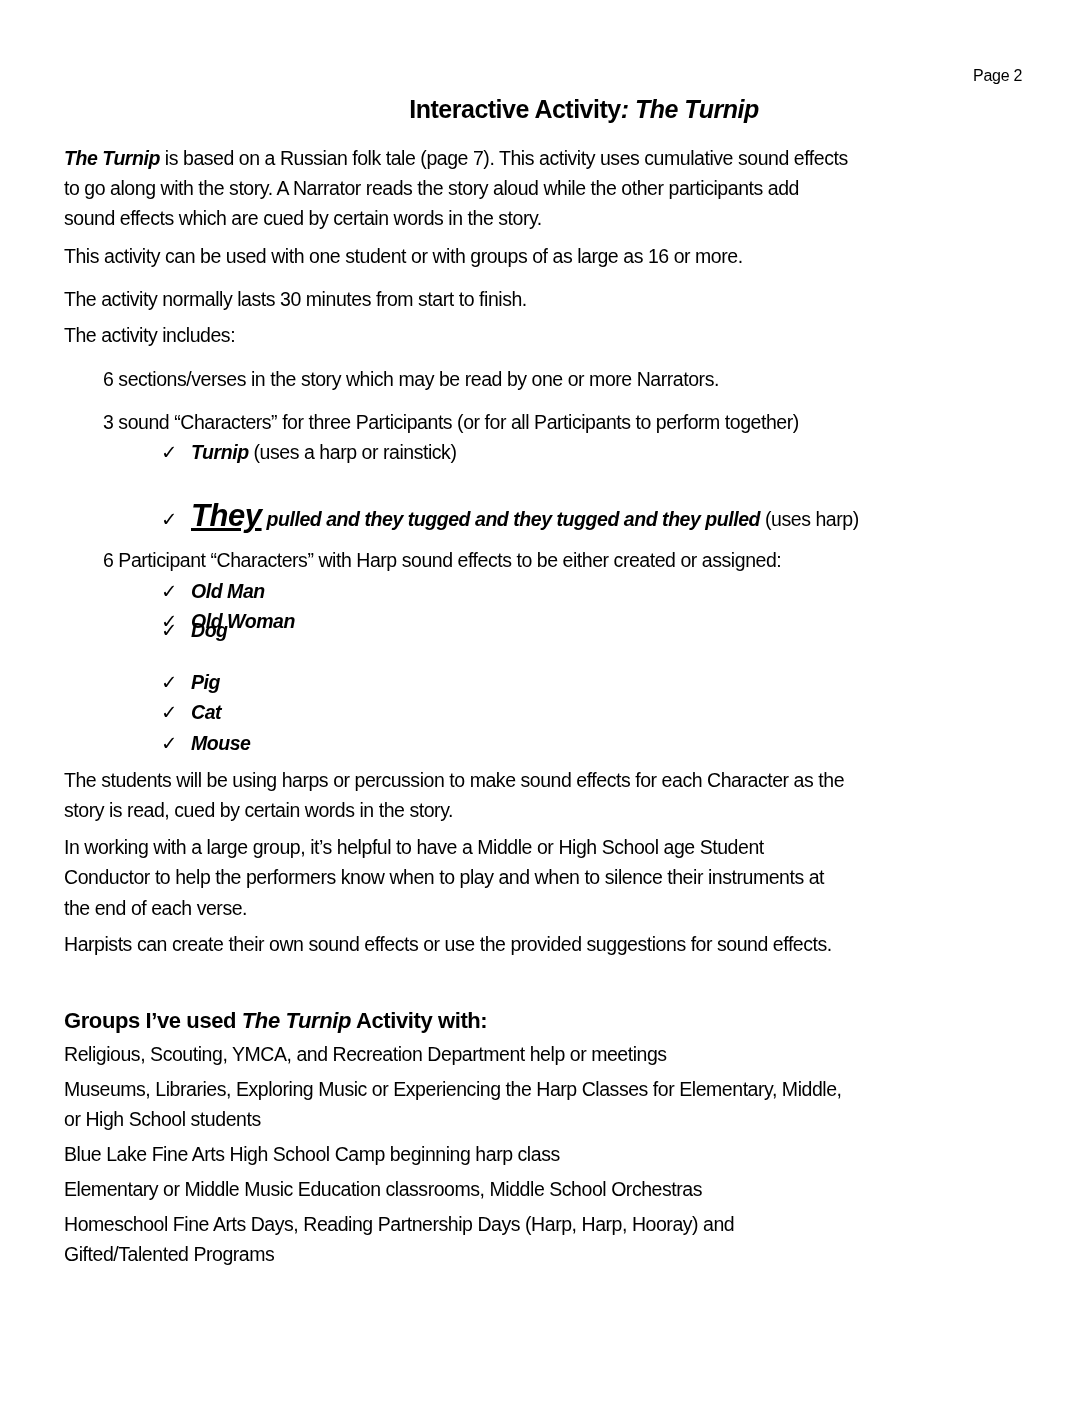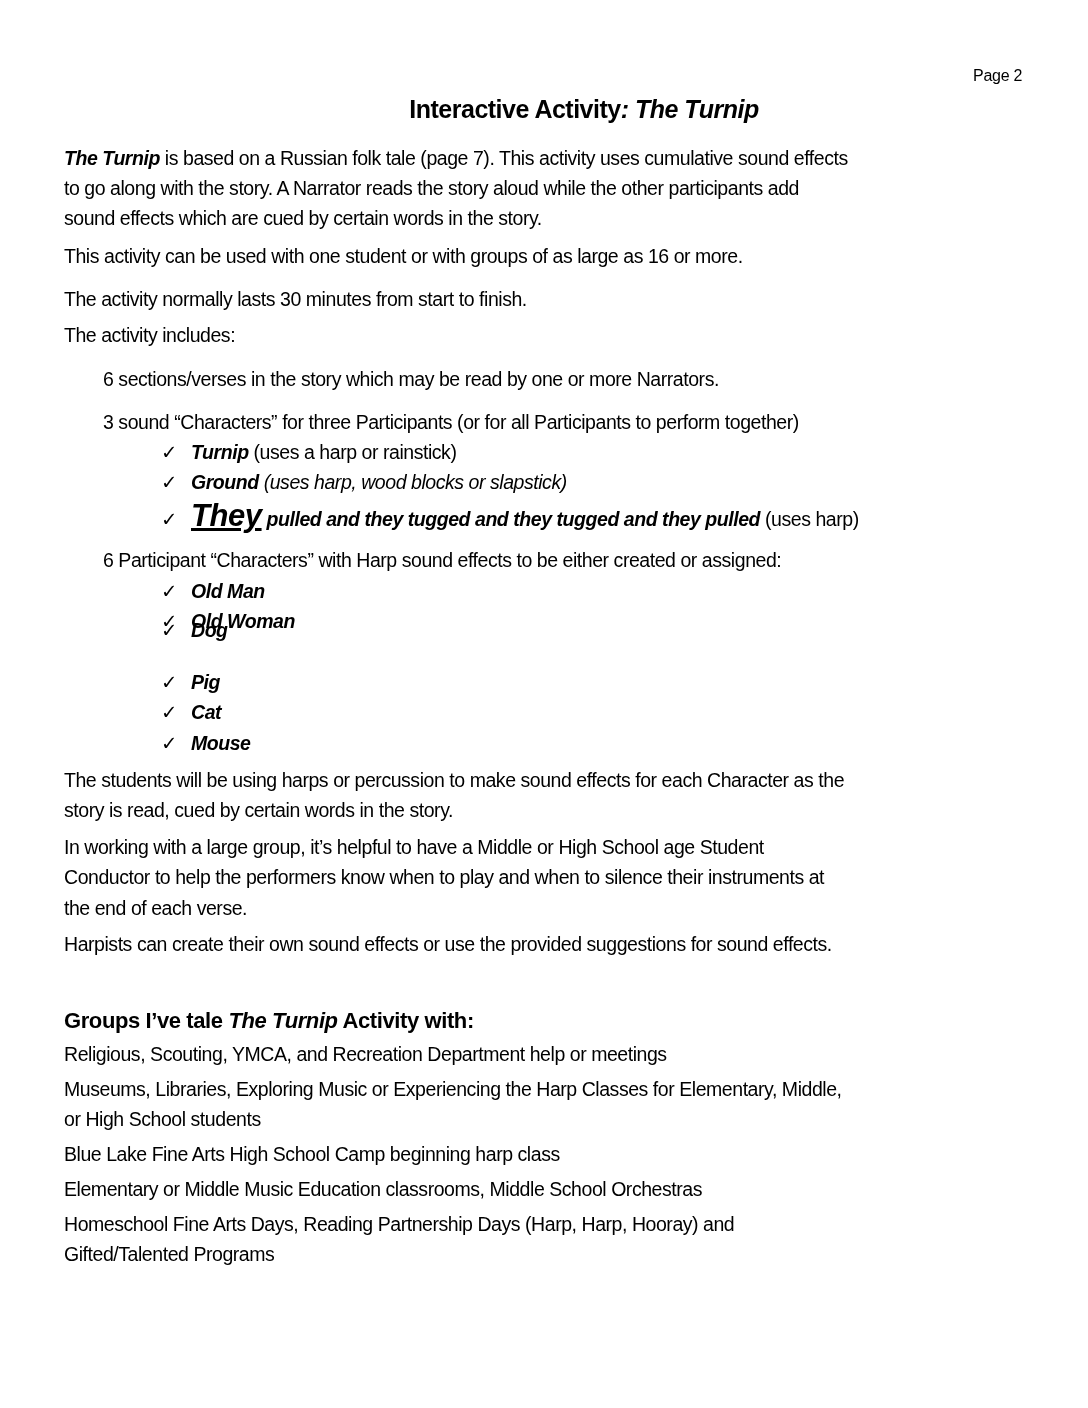--- a/index.html
+++ b/index.html
@@ -35,42 +35,41 @@
 
   <div class="p" style="top:241px">This activity can be used with one student or with groups of as large as 16 or more.</div>
   <div class="p" style="top:284px">The activity normally lasts 30 minutes from start to finish.</div>
   <div class="p" style="top:320px">The activity includes:</div>
 
   <div class="p indent" style="top:364px">6 sections/verses in the story which may be read by one or more Narrators.</div>
 
   <div class="p indent" style="top:407px">3 sound “Characters” for three Participants (or for all Participants to perform together)</div>
 
   <div class="check" style="top:437px"><span class="tick">✓</span><span class="bi">Turnip</span><span> (uses a harp or rainstick)</span></div>
-  <div class="check" style="top:467px"><span class="tick">✓</span><span class="bi">Ground</span><span class="i"> (uses harp, wood blocks or slapstick)</span></div>
   <div class="check" style="top:501px"><span class="tick">✓</span><span class="bi u big">They</span><span class="bi"> pulled and they tugged and they tugged and they pulled</span><span> (uses harp)</span></div>
 
   <div class="p indent" style="top:545px">6 Participant “Characters” with Harp sound effects to be either created or assigned:</div>
 
   <div class="check" style="top:576px"><span class="tick">✓</span><span class="bi">Old Man</span></div>
   <div class="check" style="top:606px"><span class="tick">✓</span><span class="bi">Old Woman</span></div>
   <div class="check" style="top:615px"><span class="tick">✓</span><span class="bi">Dog</span></div>
   <div class="check" style="top:667px"><span class="tick">✓</span><span class="bi">Pig</span></div>
   <div class="check" style="top:697px"><span class="tick">✓</span><span class="bi">Cat</span></div>
   <div class="check" style="top:728px"><span class="tick">✓</span><span class="bi">Mouse</span></div>
 
   <div class="p" style="top:765px">The students will be using harps or percussion to make sound effects for each Character as the</div>
   <div class="p" style="top:795px">story is read, cued by certain words in the story.</div>
 
   <div class="p" style="top:832px">In working with a large group, it’s helpful to have a Middle or High School age Student</div>
   <div class="p" style="top:862px">Conductor to help the performers know when to play and when to silence their instruments at</div>
   <div class="p" style="top:893px">the end of each verse.</div>
 
   <div class="p" style="top:929px">Harpists can create their own sound effects or use the provided suggestions for sound effects.</div>
 
-  <div class="h2"><span>Groups I’ve tale </span><span class="i">The Turnip</span><span> Activity with:</span></div>
+  <div class="h2"><span>Groups I’ve used </span><span class="i">The Turnip</span><span> Activity with:</span></div>
 
   <div class="p" style="top:1039px">Religious, Scouting, YMCA, and Recreation Department help or meetings</div>
   <div class="p" style="top:1074px">Museums, Libraries, Exploring Music or Experiencing the Harp Classes for Elementary, Middle,</div>
   <div class="p" style="top:1104px">or High School students</div>
   <div class="p" style="top:1139px">Blue Lake Fine Arts High School Camp beginning harp class</div>
   <div class="p" style="top:1174px">Elementary or Middle Music Education classrooms, Middle School Orchestras</div>
   <div class="p" style="top:1209px">Homeschool Fine Arts Days, Reading Partnership Days (Harp, Harp, Hooray) and</div>
   <div class="p" style="top:1239px">Gifted/Talented Programs</div>
 
 </div>

